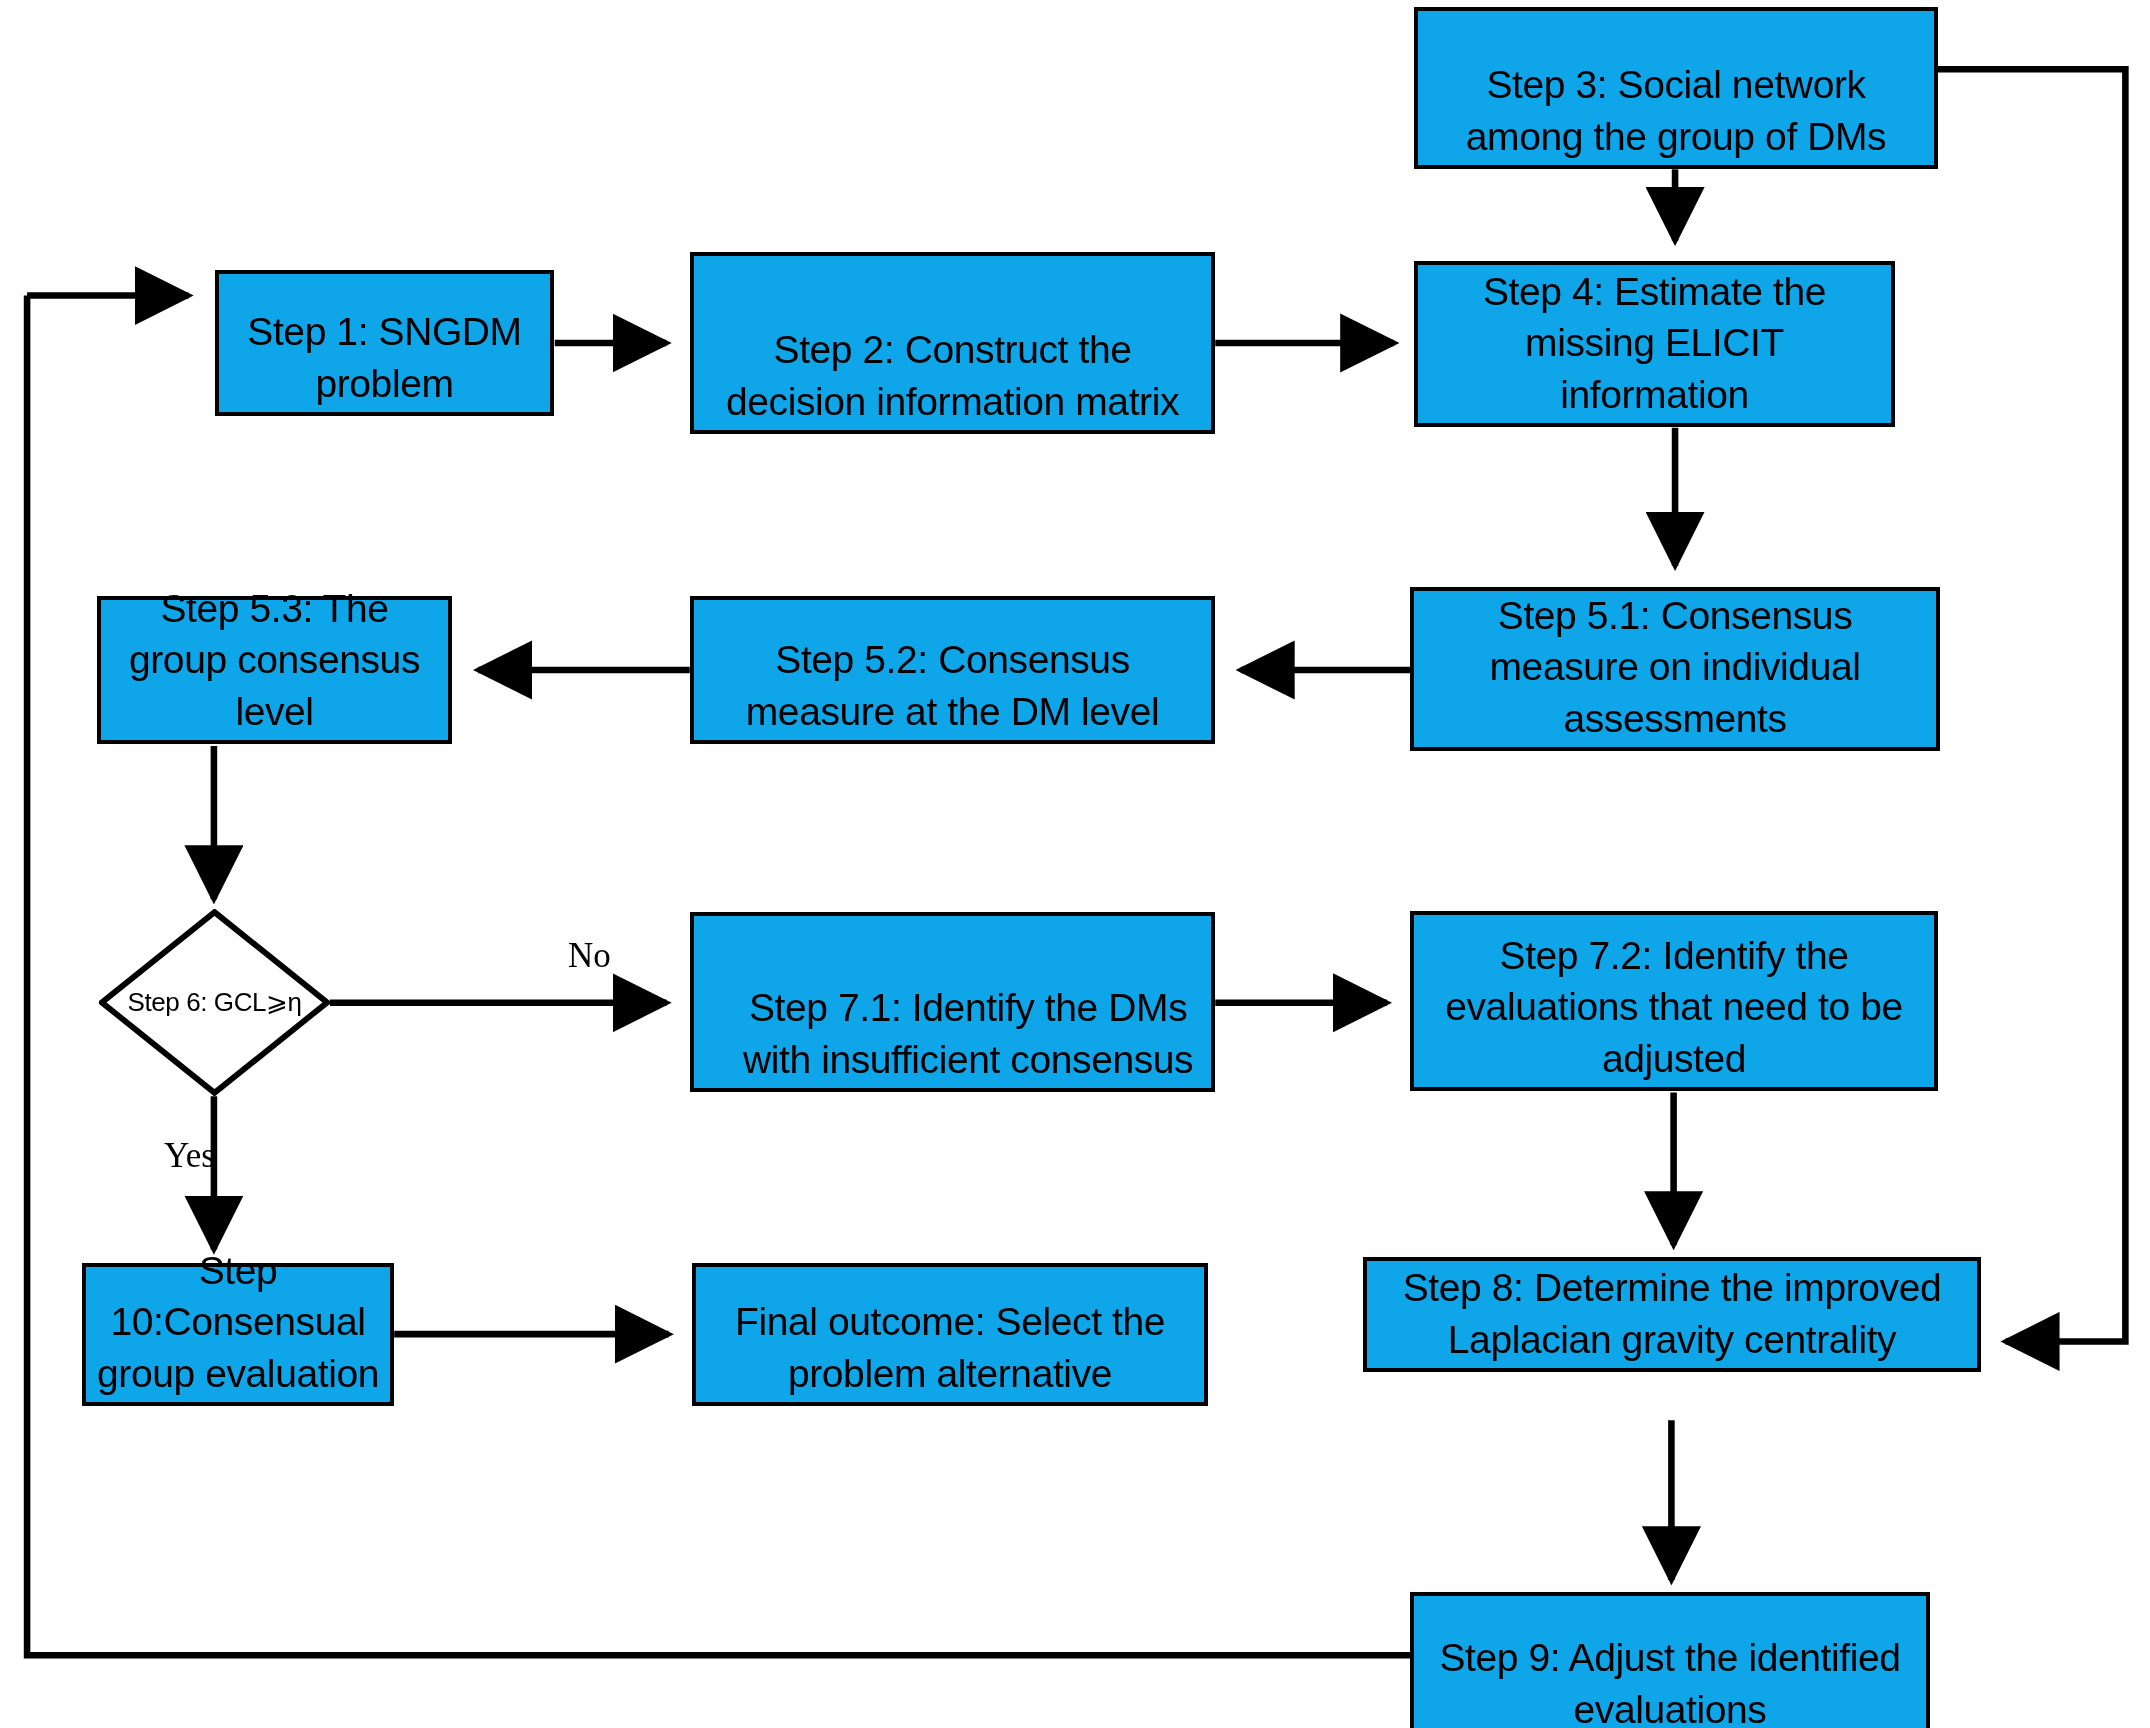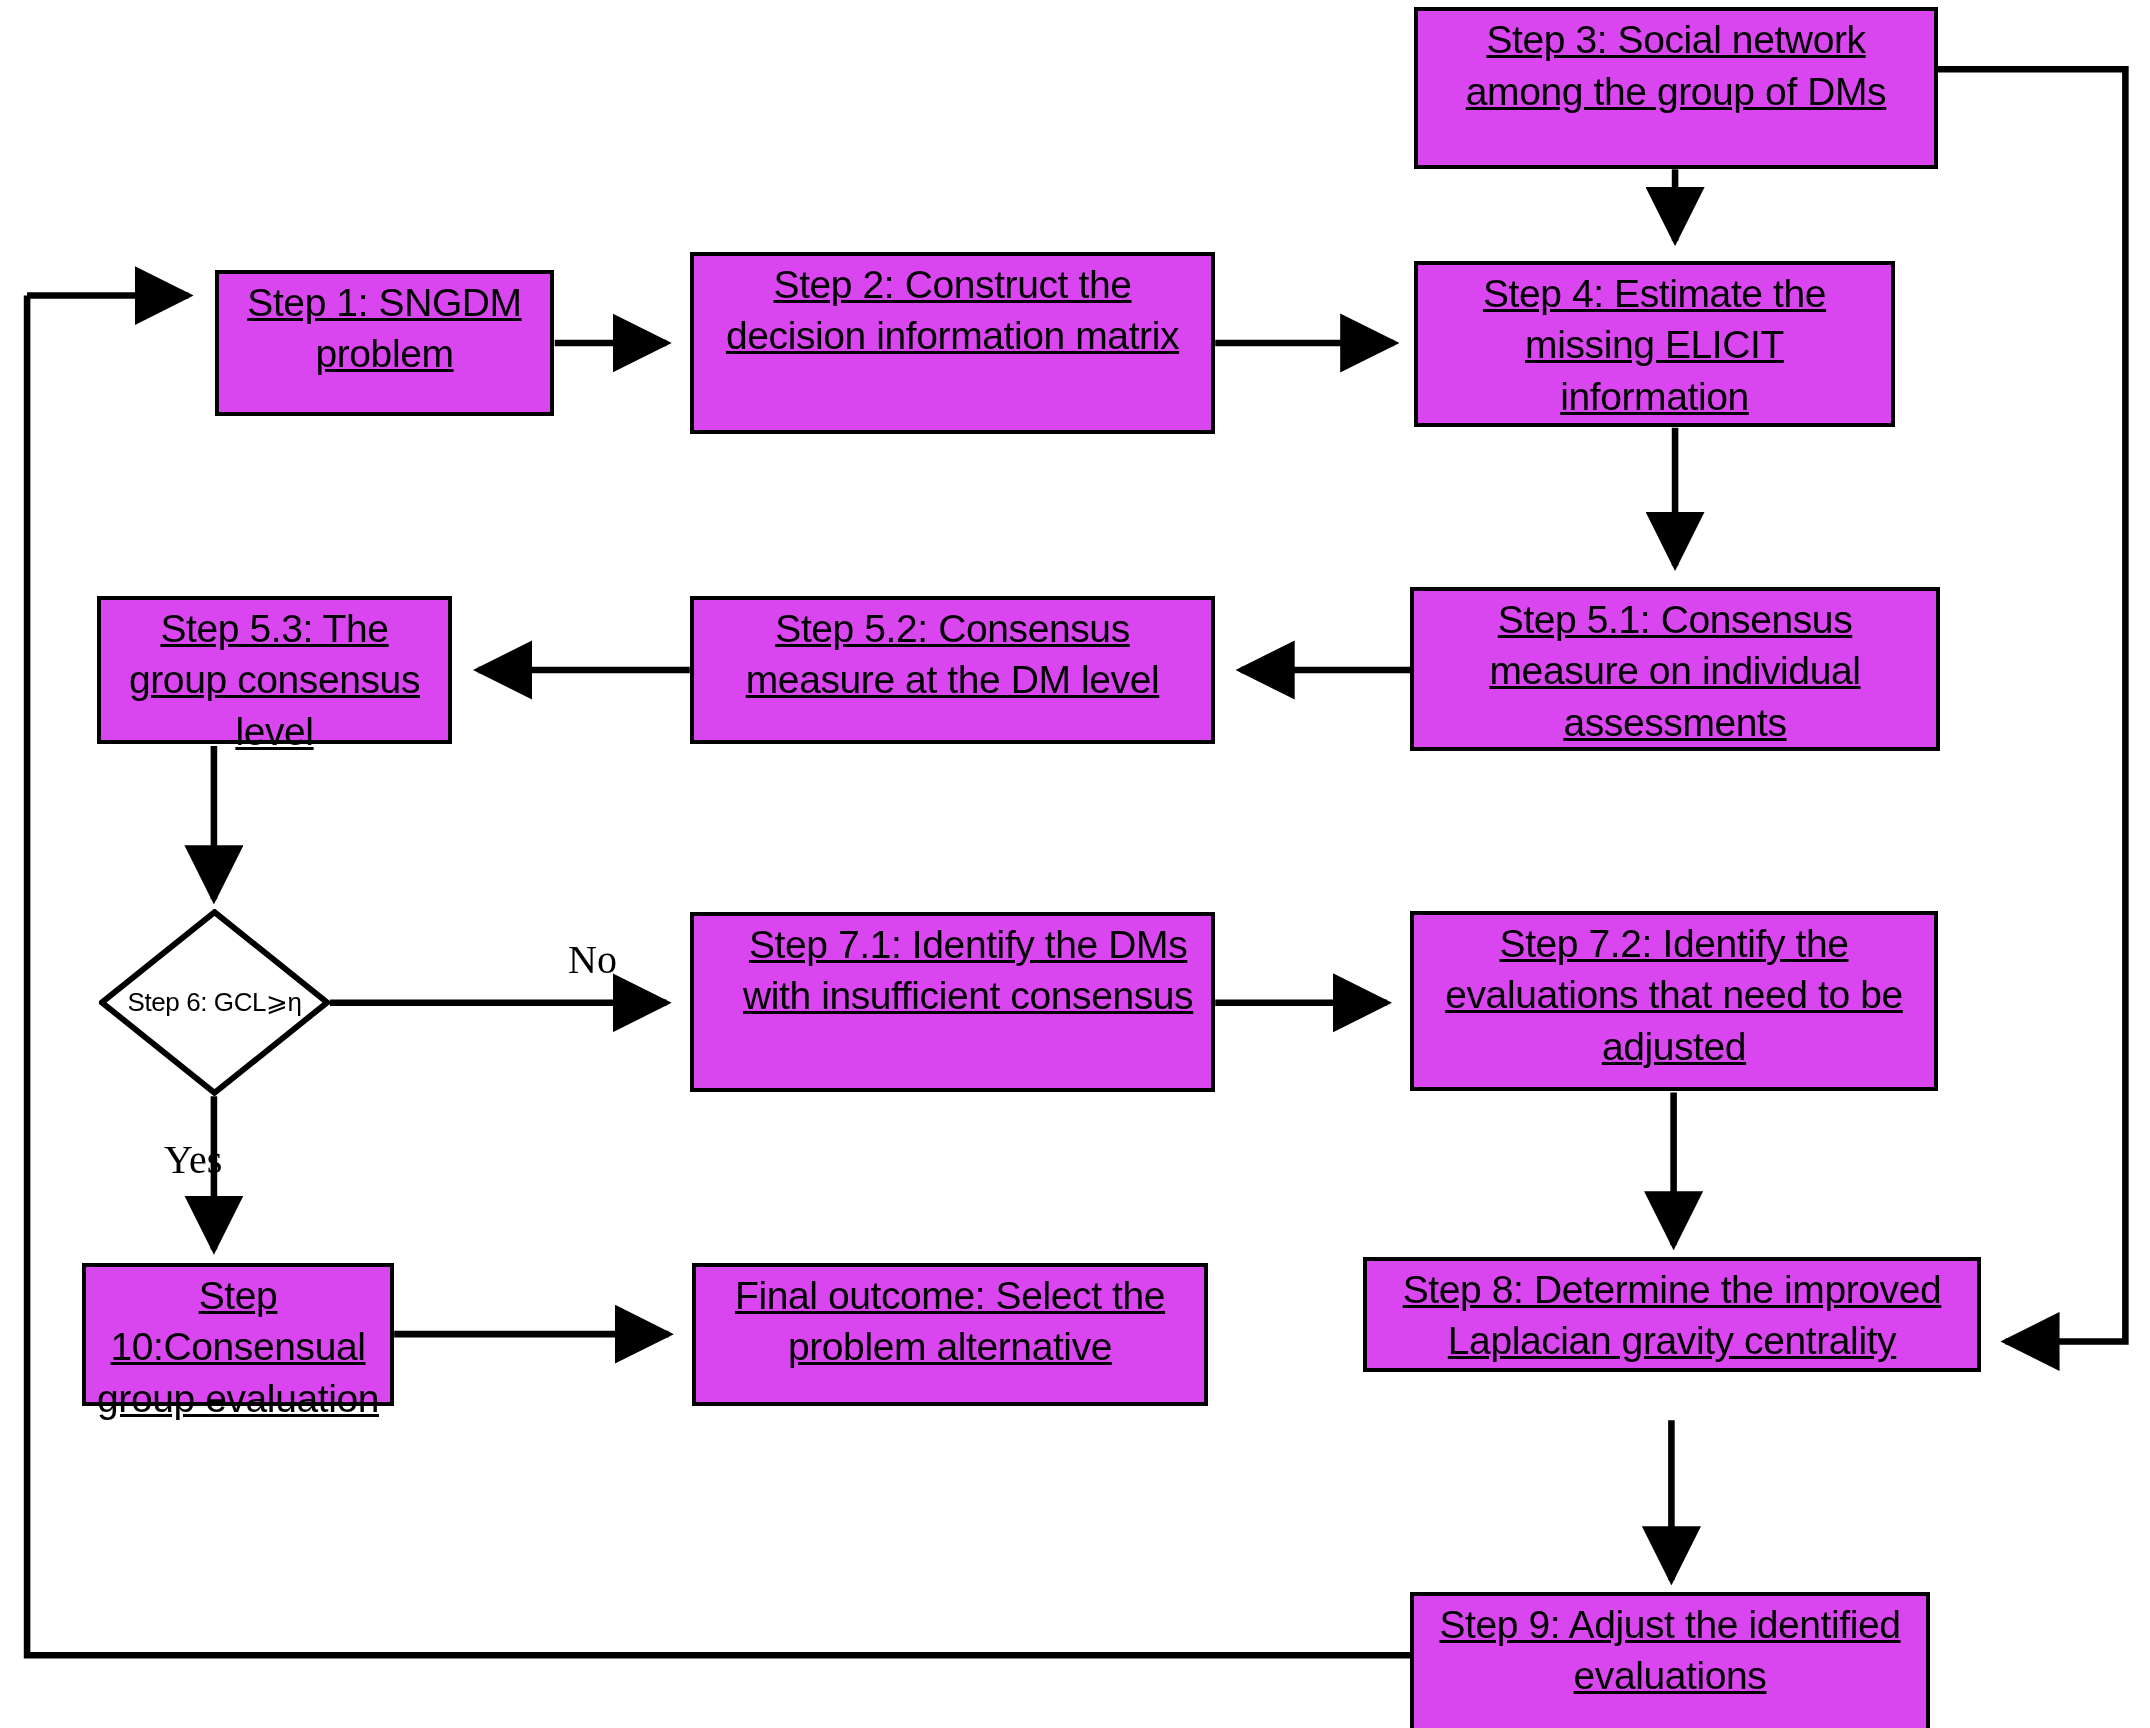--- a/index.html
+++ b/index.html
@@ -20,32 +20,31 @@
     left: 0;
     top: 0;
     width: 2151px;
     height: 1729px;
     pointer-events: none;
   }
   .node {
     position: absolute;
     box-sizing: border-box;
     border: 4.4px solid #000000;
-    background: #d946ef;
+    background: #0ea5e9;
     display: flex;
-    align-items: flex-start;
+    align-items: flex-end;
     justify-content: center;
     text-align: center;
     color: #000000;
     font-family: "Liberation Sans", sans-serif;
     font-size: 39px;
     line-height: 1.32;
     letter-spacing: -0.4px;
     padding: 2.9px 8.8px;
-    text-decoration: underline;
   }
   .node span { display: block; width: 100%; }
   .diamond-wrap {
     position: absolute;
     display: flex;
     align-items: center;
     justify-content: center;
   }
   .diamond-wrap svg { position: absolute; left: 0; top: 0; }
   .diamond-label {
@@ -53,21 +52,21 @@
     z-index: 2;
     font-family: "Liberation Sans", sans-serif;
     font-size: 26px;
     color: #000000;
     white-space: nowrap;
     letter-spacing: -0.4px;
   }
   .edge-label {
     position: absolute;
     font-family: "Liberation Serif", serif;
-    font-size: 40px;
+    font-size: 35px;
     color: #000000;
     white-space: nowrap;
   }
 </style>
 </head>
 <body>
 
 <div id="stage">
 
   <svg class="wires" viewBox="0 0 2947 2369">

